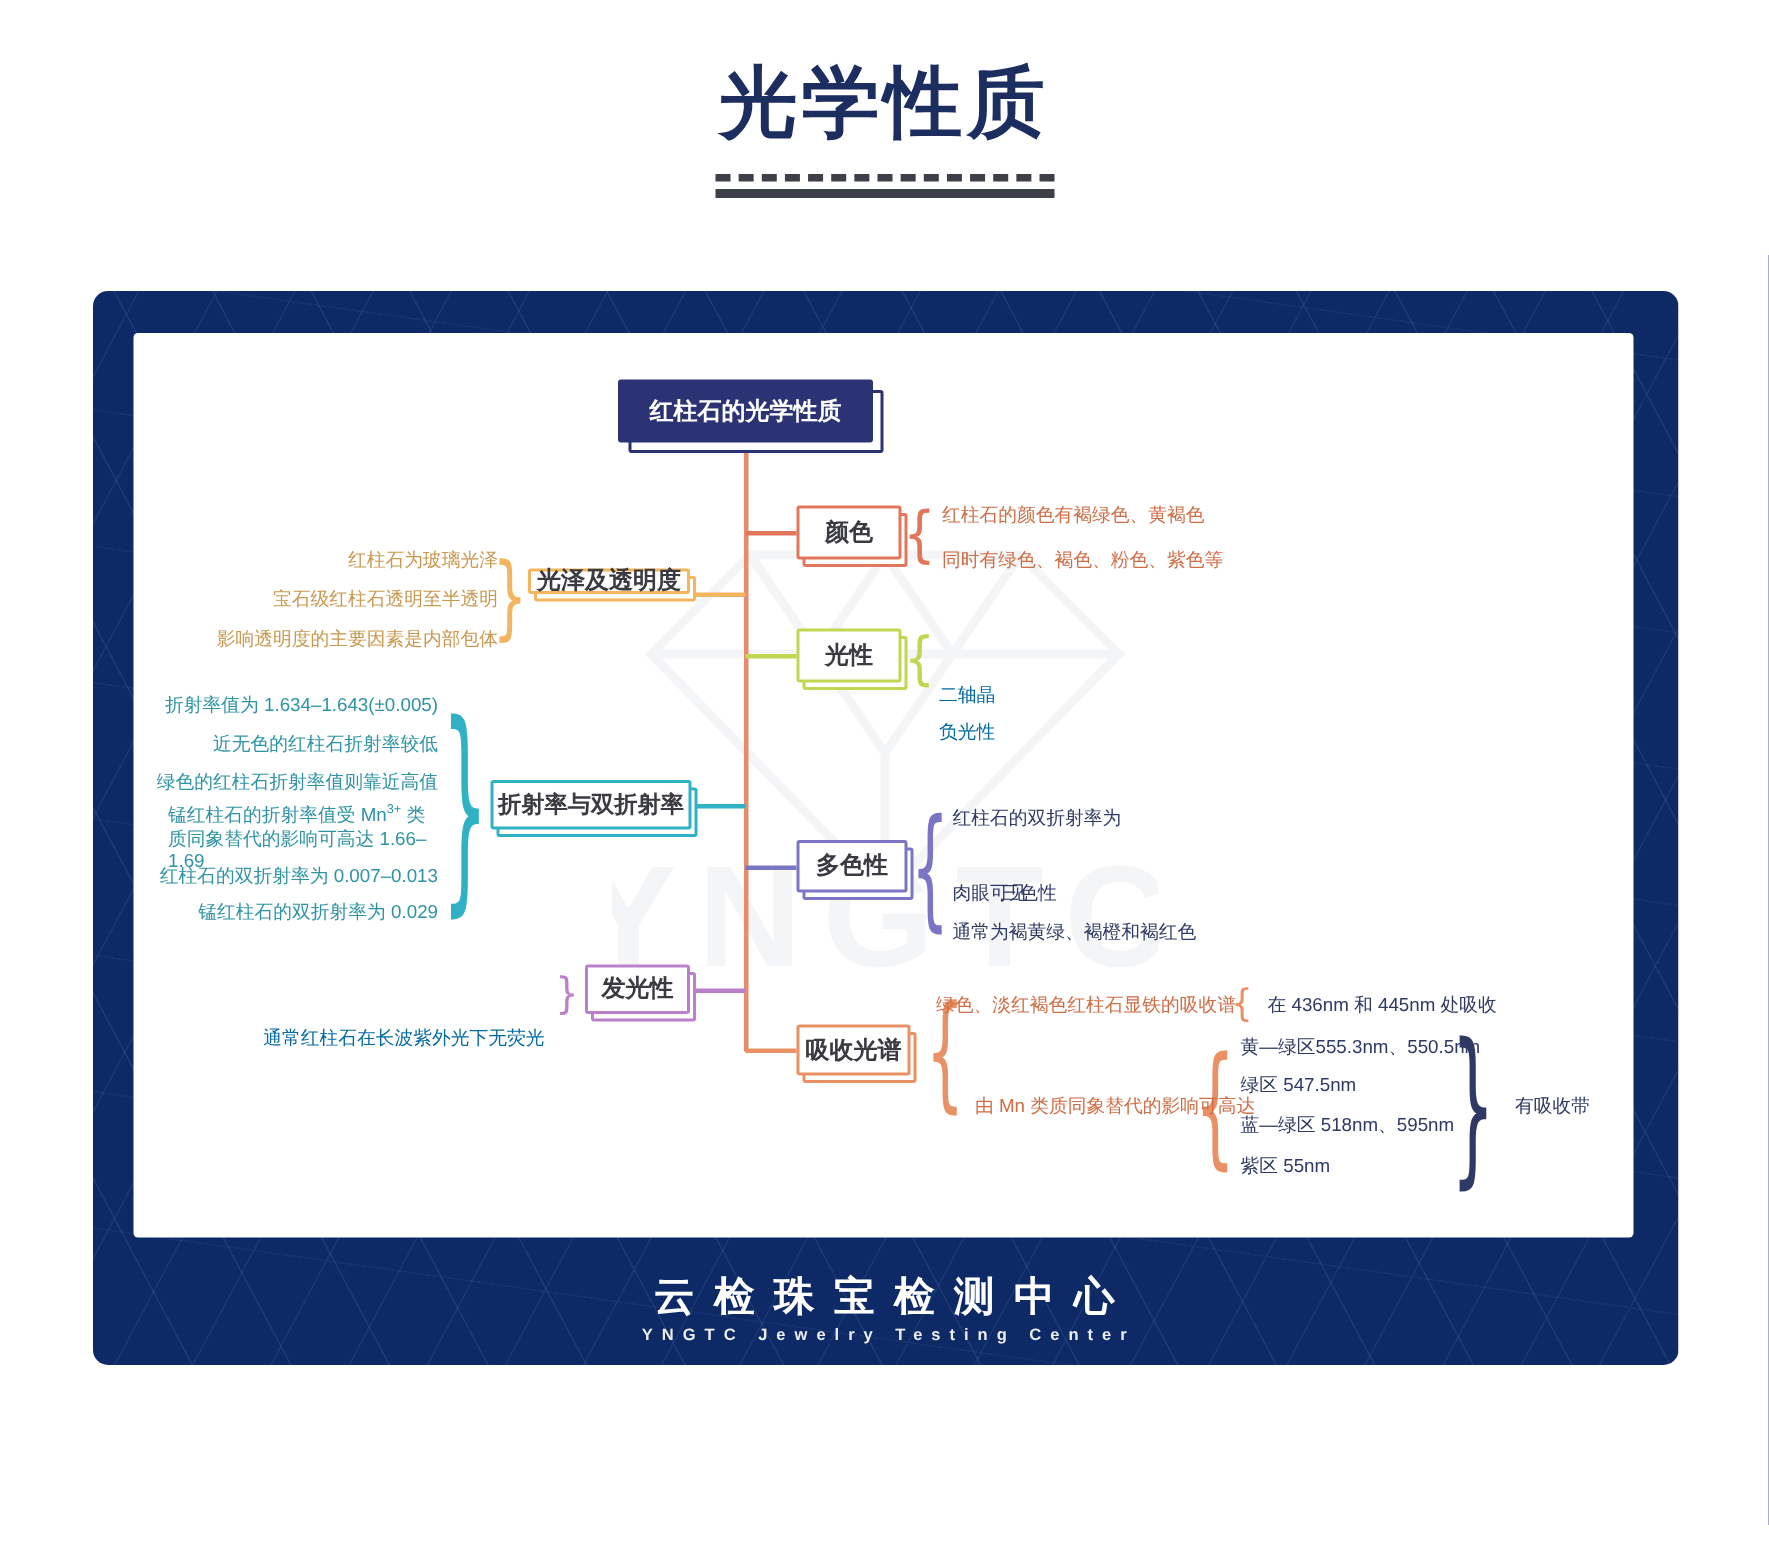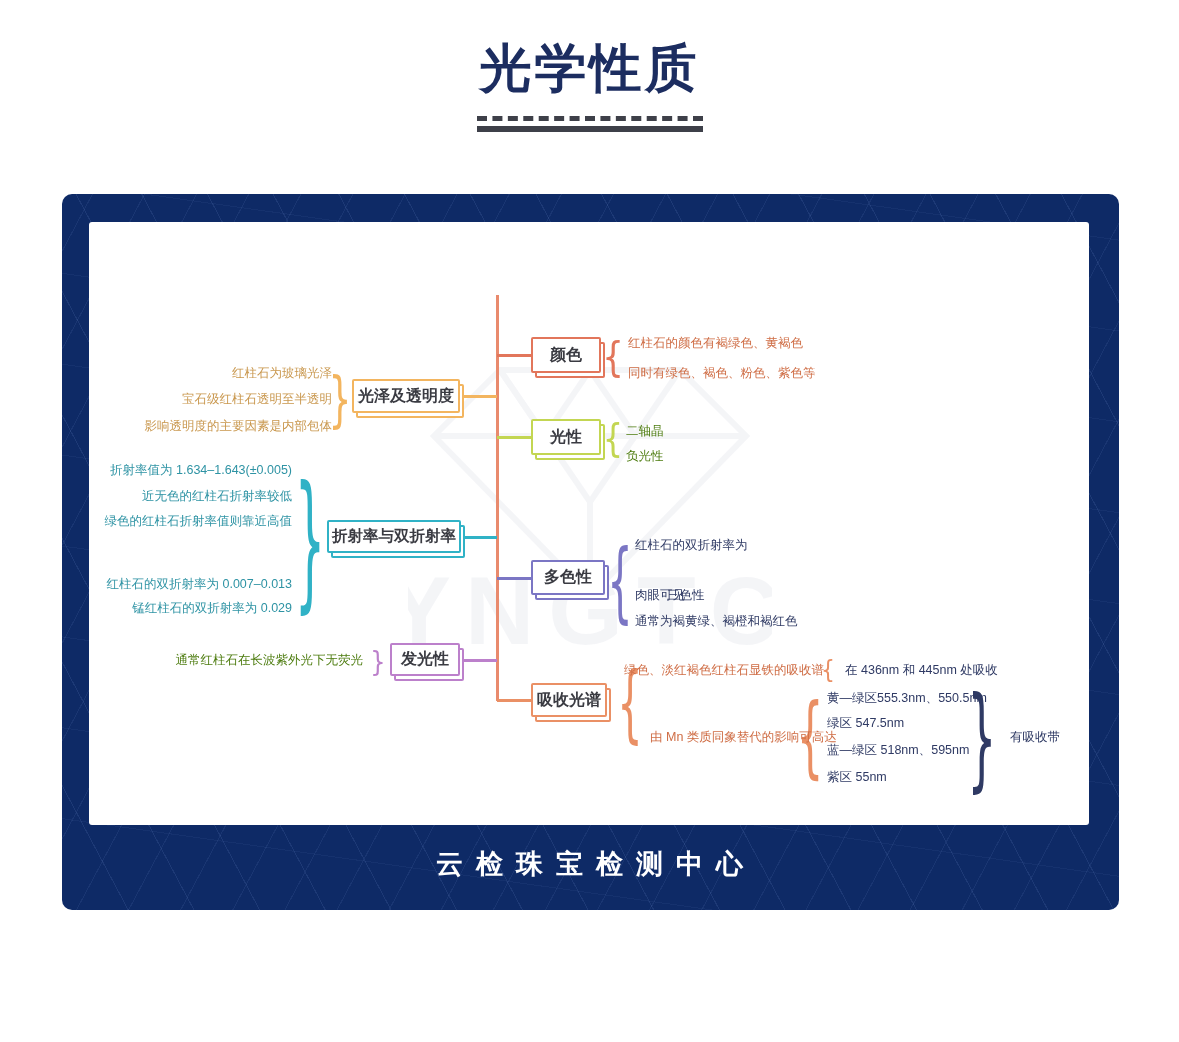--- a/index.html
+++ b/index.html
@@ -50,21 +50,21 @@
   .mm-spine { position:absolute; width:2.5px;  background:#e98a6d;  z-index:1; }
   .brace { position:absolute; z-index:1; color:var(--c); font-family:"DejaVu Sans", sans-serif;
            display:flex; align-items:center; justify-content:center; width:20px; font-weight:400; }
   .txt { position:absolute; z-index:2; font-size:12.5px; white-space:nowrap; line-height:1.25; }
   .txt.wrap { white-space:normal; }
   sup { font-size:8.5px; vertical-align:super; line-height:0; }
 
   .t-coral  { color:#cf6d45; }
   .t-amber  { color:#c9974d; }
   .t-teal   { color:#2e93a4; }
-  .t-gray   { color:#4d7c0f; }
+  .t-gray   { color:#0369a1;margin-top:32px; }
   .t-navy   { color:#2f3a64; }
 </style>
 </head>
 <body>
 
 <div class="page">
 
   <div class="title-wrap">
     <div class="main-title">光学性质</div>
     <div class="dash-line"></div>
@@ -88,29 +88,32 @@
 
   <div class="mm-spine" style="left:496px; top:295px; height:406px;"></div>
   <div class="mm-line" style="--c:#e2765b; left:497px; top:354px; width:34px;"></div>
   <div class="mm-line" style="--c:#f3b55f; left:462px; top:395px; width:35px;"></div>
   <div class="mm-line" style="--c:#c3d652; left:497px; top:436px; width:34px;"></div>
   <div class="mm-line" style="--c:#30b2c6; left:460px; top:536px; width:37px;"></div>
   <div class="mm-line" style="--c:#7b76c4; left:497px; top:577px; width:34px;"></div>
   <div class="mm-line" style="--c:#bc80cb; left:458px; top:659px; width:39px;"></div>
   <div class="mm-line" style="--c:#ea9065; left:497px; top:699px; width:34px;"></div>
 
+  <div class="mm-root" style="left:412px; top:253px; width:170px; height:42px;">
+    <span>红柱石的光学性质</span>
+  </div>
 
   <div class="mm-box" style="--c:#e2765b; left:531px; top:337px; width:70px; height:36px;">
     <span>颜色</span>
   </div>
   <div class="brace" style="--c:#e2765b; left:603px; top:337px; height:40px; font-size:34px; transform:scaleY(1.2);">{</div>
   <div class="txt t-coral" style="left:628px; top:336px;">红柱石的颜色有褐绿色、黄褐色</div>
   <div class="txt t-coral" style="left:628px; top:366px;">同时有绿色、褐色、粉色、紫色等</div>
 
-  <div class="mm-box" style="--c:#f3b55f; left:352px; top:379px; width:108px; height:34px;">
+  <div class="mm-box" style="--c:#f3b55f; left:352px; top:379px; width:108px; height:17px;">
     <span>光泽及透明度</span>
   </div>
   <div class="brace" style="--c:#f3b55f; left:330px; top:369px; height:58px; font-size:36px; transform:scaleY(1.7);">}</div>
   <div class="txt t-amber" style="right:847px; top:366px;">红柱石为玻璃光泽</div>
   <div class="txt t-amber" style="right:847px; top:392px;">宝石级红柱石透明至半透明</div>
   <div class="txt t-amber" style="right:847px; top:419px;">影响透明度的主要因素是内部包体</div>
 
   <div class="mm-box" style="--c:#c3d652; left:531px; top:419px; width:70px; height:36px;align-items:center;">
     <span>光性</span>
   </div>
@@ -118,20 +121,23 @@
   <div class="txt t-gray" style="left:626px; top:424px;">二轴晶</div>
   <div class="txt t-gray" style="left:626px; top:449px;">负光性</div>
 
   <div class="mm-box" style="--c:#30b2c6; left:327px; top:520px; width:134px; height:33px; font-size:15.5px;">
     <span>折射率与双折射率</span>
   </div>
   <div class="brace" style="--c:#30b2c6; left:300px; top:466px; height:146px; font-size:48px; transform:scaleY(3.1);">}</div>
   <div class="txt t-teal" style="right:887px; top:463px;">折射率值为 1.634–1.643(±0.005)</div>
   <div class="txt t-teal" style="right:887px; top:489px;">近无色的红柱石折射率较低</div>
   <div class="txt t-teal" style="right:887px; top:514px;">绿色的红柱石折射率值则靠近高值</div>
+  <div class="txt t-teal wrap" style="left:112px; top:536px; width:184px;">
+    <span>锰红柱石的折射率值受 Mn</span><sup>3+</sup><span> 类质同象替代的影响可高达 1.66–1.69</span>
+  </div>
   <div class="txt t-teal" style="right:887px; top:577px;">红柱石的双折射率为 0.007–0.013</div>
   <div class="txt t-teal" style="right:887px; top:601px;">锰红柱石的双折射率为 0.029</div>
 
   <div class="mm-box" style="--c:#7b76c4; left:531px; top:560px; width:74px; height:35px;">
     <span>多色性</span>
   </div>
   <div class="brace" style="--c:#7b76c4; left:610px; top:538px; height:84px; font-size:40px; transform:scaleY(2.2);">{</div>
   <div class="txt t-navy" style="left:635px; top:538px;">红柱石的双折射率为</div>
   <div class="txt t-navy" style="left:635px; top:588px;margin-left:32px;">三色性</div>
   <div class="txt t-navy" style="left:635px; top:588px;">肉眼可见</div>
@@ -153,14 +159,15 @@
   <div class="txt t-coral" style="left:650px; top:730px;">由 Mn 类质同象替代的影响可高达</div>
   <div class="brace" style="--c:#ea9065; left:800px; top:692px; height:88px; font-size:42px; transform:scaleY(2.1);">{</div>
   <div class="txt t-navy" style="left:827px; top:691px;">黄—绿区555.3nm、550.5nm</div>
   <div class="txt t-navy" style="left:827px; top:716px;">绿区 547.5nm</div>
   <div class="txt t-navy" style="left:827px; top:743px;">蓝—绿区 518nm、595nm</div>
   <div class="txt t-navy" style="left:827px; top:770px;">紫区 55nm</div>
   <div class="brace" style="--c:#2f3a64; left:972px; top:682px; height:110px; font-size:46px; transform:scaleY(2.45);">}</div>
   <div class="txt t-navy" style="left:1010px; top:730px;">有吸收带</div>
 
   <div class="footer-cn">云检珠宝检测中心</div>
+  <div class="footer-en">YNGTC Jewelry Testing Center</div>
 
 </div>
 
 </body></html>

